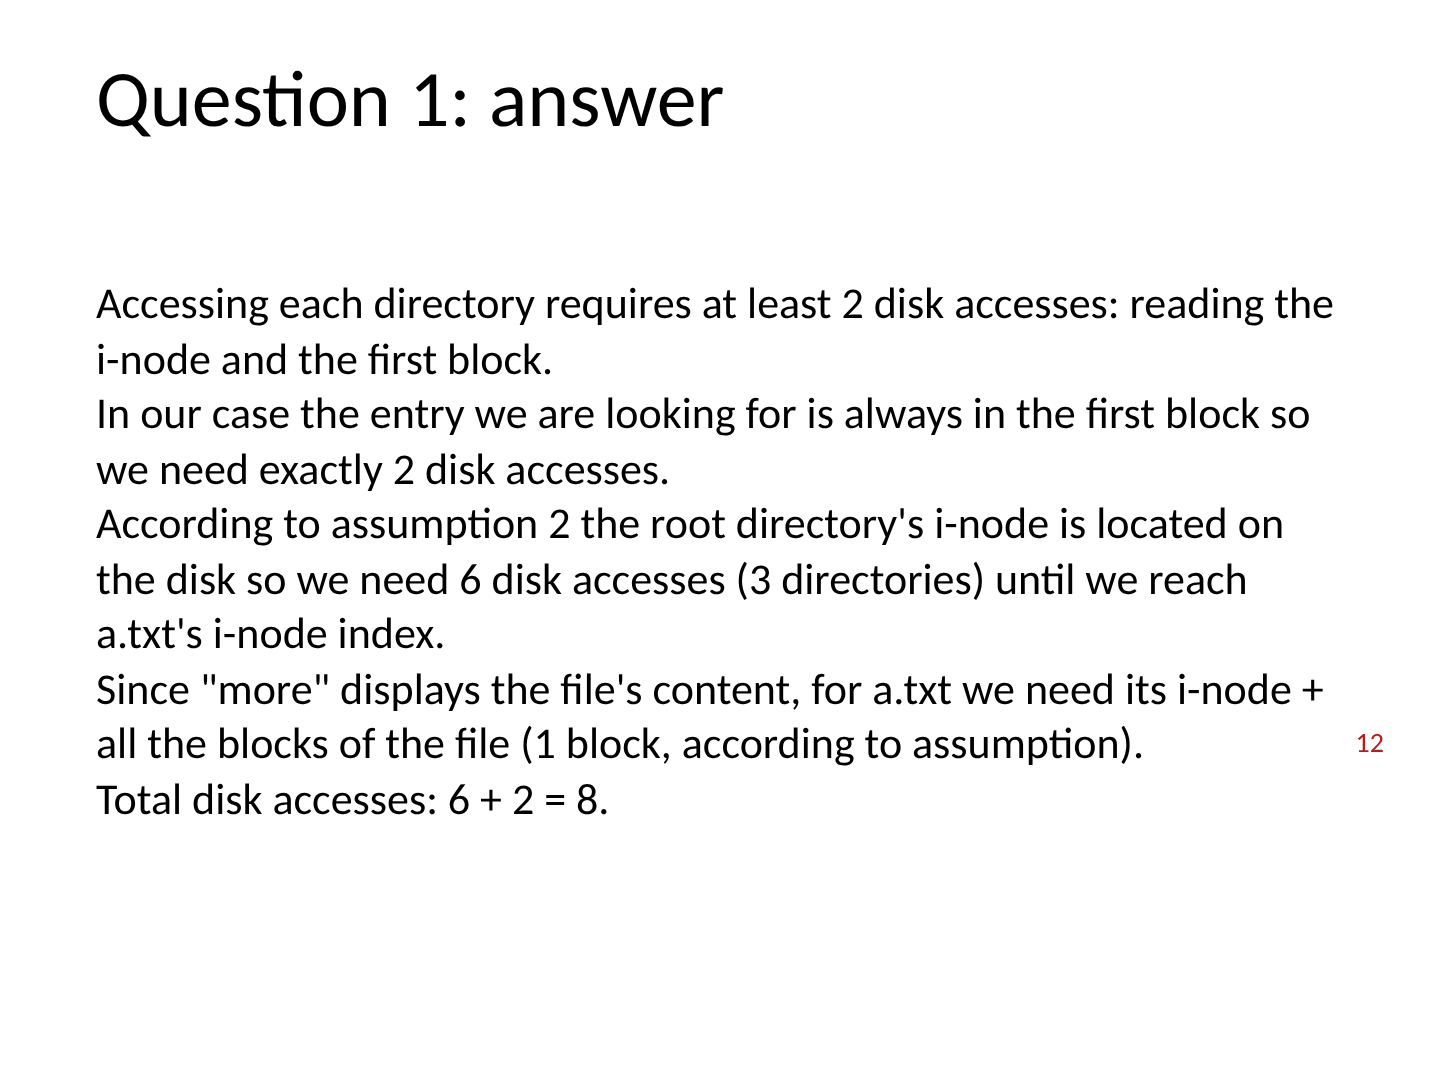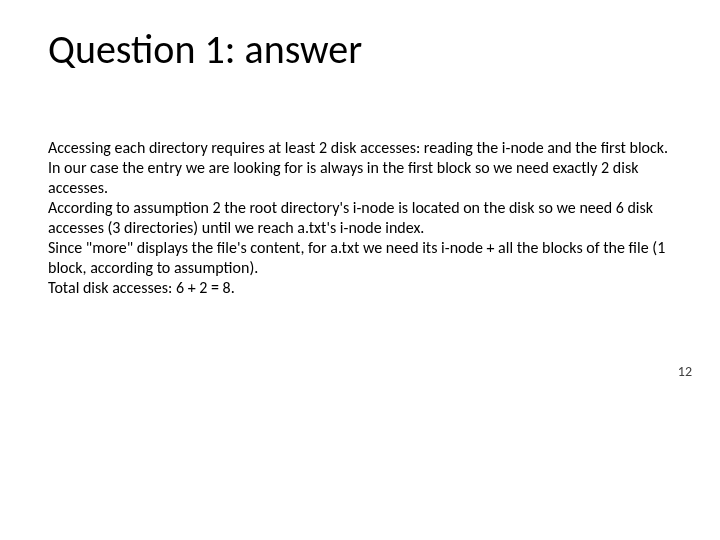--- a/index.html
+++ b/index.html
@@ -1,19 +1,19 @@
 <!DOCTYPE html>
 <html><head>
 <meta charset="utf-8">
 <style>
   html,body{margin:0;padding:0;width:720px;height:540px;background:#fff;font-family:"Calibri","Segoe UI",Arial,sans-serif;color:#000;overflow:hidden}
   .slide{position:relative;width:720px;height:400px;box-sizing:border-box}
   .title{position:absolute;left:48px;top:28px;font-size:40px;line-height:1.1}
-  .body{position:absolute;left:48px;top:138px;width:624px;font-size:16px;line-height:1.25}
-  .pagenum{position:absolute;right:28px;bottom:20px;font-size:14px;color:#404040}
+  .body{position:absolute;left:48px;top:138px;width:624px;font-size:22px;line-height:1.25}
+  .pagenum{position:absolute;right:28px;bottom:20px;font-size:14px;color:#b91c1c}
 </style>
 </head>
 <body>
 
 <div class="slide">
   <div class="title">Question 1: answer</div>
   <div class="body">Accessing each directory requires at least 2 disk accesses: reading the i-node and the first block.<br>In our case the entry we are looking for is always in the first block so we need exactly 2 disk accesses.<br>According to assumption 2 the root directory's  i-node is located on the disk so we need 6 disk accesses (3 directories) until we reach a.txt's i-node index.<br>Since "more" displays the file's content, for a.txt we need its i-node + all the blocks of the file (1 block, according to assumption).<br>Total disk accesses: 6 + 2 = 8.</div>
   <div class="pagenum">12</div>
 </div>
 

